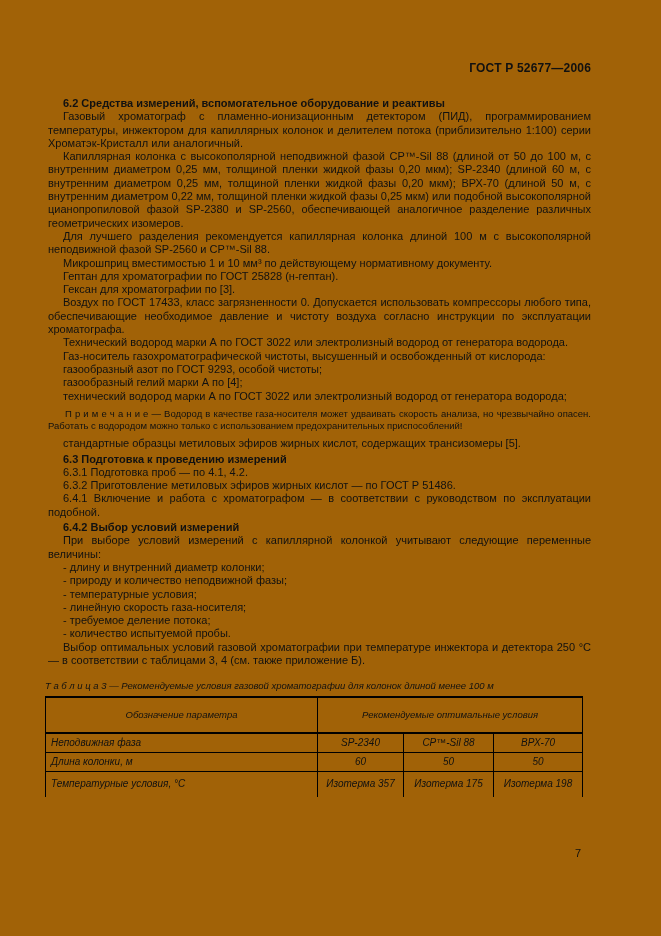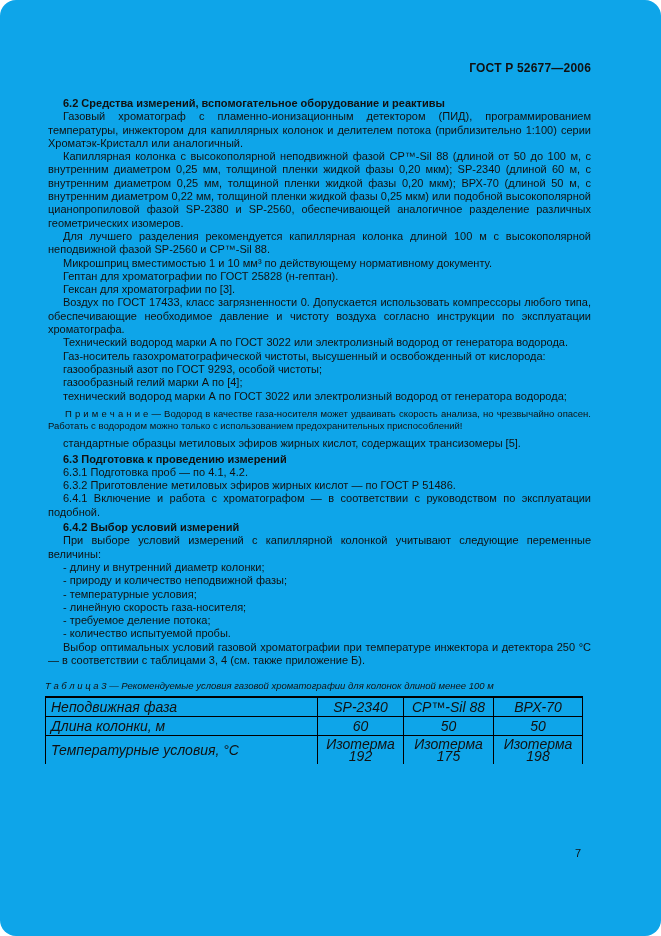--- a/index.html
+++ b/index.html
@@ -4,21 +4,21 @@
 <style>
   html,body{margin:0;padding:0;}
   body{
     width:661px;height:936px;
     background:#ffffff;
     font-family:"Liberation Sans","DejaVu Sans",sans-serif;
     color:#111;
     position:relative;
     overflow:hidden;
   }
-  .page{position:absolute;inset:0;background:#0ea5e9;border-radius:16px;}
+  .page{position:absolute;inset:0;background:#a16207;}
   .doc-header{
     position:absolute;top:61px;left:48px;width:543px;
     text-align:right;font-weight:bold;font-size:12px;letter-spacing:.2px;
   }
   .content{
     position:absolute;top:95px;left:48px;width:543px;
     font-size:11px;line-height:13.3px;
   }
   .h{font-weight:bold;text-indent:15px;margin-top:2px;}
   .p{text-indent:15px;text-align:justify;}
@@ -31,21 +31,21 @@
   .tcaption{
     font-size:9.5px;line-height:12px;margin-top:13px;margin-bottom:4px;
     text-align:left;
   }
   table.gost{
     border-collapse:collapse;table-layout:fixed;width:537px;
     border-top:2px solid #000;
   }
   table.gost td{
     border:1px solid #000;
-    font-size:14px;line-height:12px;
+    font-size:10px;line-height:12px;
     vertical-align:middle;text-align:center;
     padding:2px 3px;
   }
   table.gost tr.hdr td{
     font-size:9.5px;height:30px;border-bottom:2px solid #000;
   }
   table.gost td.param{text-align:left;padding-left:5px;}
   table.gost tr.r{height:19px;}
   table.gost tr.last td{border-bottom:none;height:21px;}
   .page-number{
@@ -93,35 +93,39 @@
     <div class="table-block">
       <div class="tcaption">Т а б л и ц а   3 — Рекомендуемые условия газовой хроматографии для колонок длиной менее 100 м</div>
       <table class="gost">
         <colgroup>
           <col style="width:272px">
             <col style="width:86px">
             <col style="width:90px">
             <col style="width:89px">
         </colgroup>
         <tbody>
+          <tr class="hdr">
+            <td class="param" style="text-align:center;padding-left:3px;">Обозначение параметра</td>
+            <td colspan="3">Рекомендуемые оптимальные условия</td>
+          </tr>
           <tr class="r">
             <td class="param">Неподвижная фаза</td>
             <td>SP-2340</td>
             <td>CP™-Sil 88</td>
             <td>ВРХ-70</td>
           </tr>
           <tr class="r">
             <td class="param">Длина колонки, м</td>
             <td>60</td>
             <td>50</td>
             <td>50</td>
           </tr>
           <tr class="r last">
             <td class="param">Температурные условия, °С</td>
-            <td>Изотерма 192</td>
+            <td>Изотерма 357</td>
             <td>Изотерма 175</td>
             <td>Изотерма 198</td>
           </tr>
         </tbody>
       </table>
     </div>
   </div>
 
   <div class="page-number">7</div>
 

